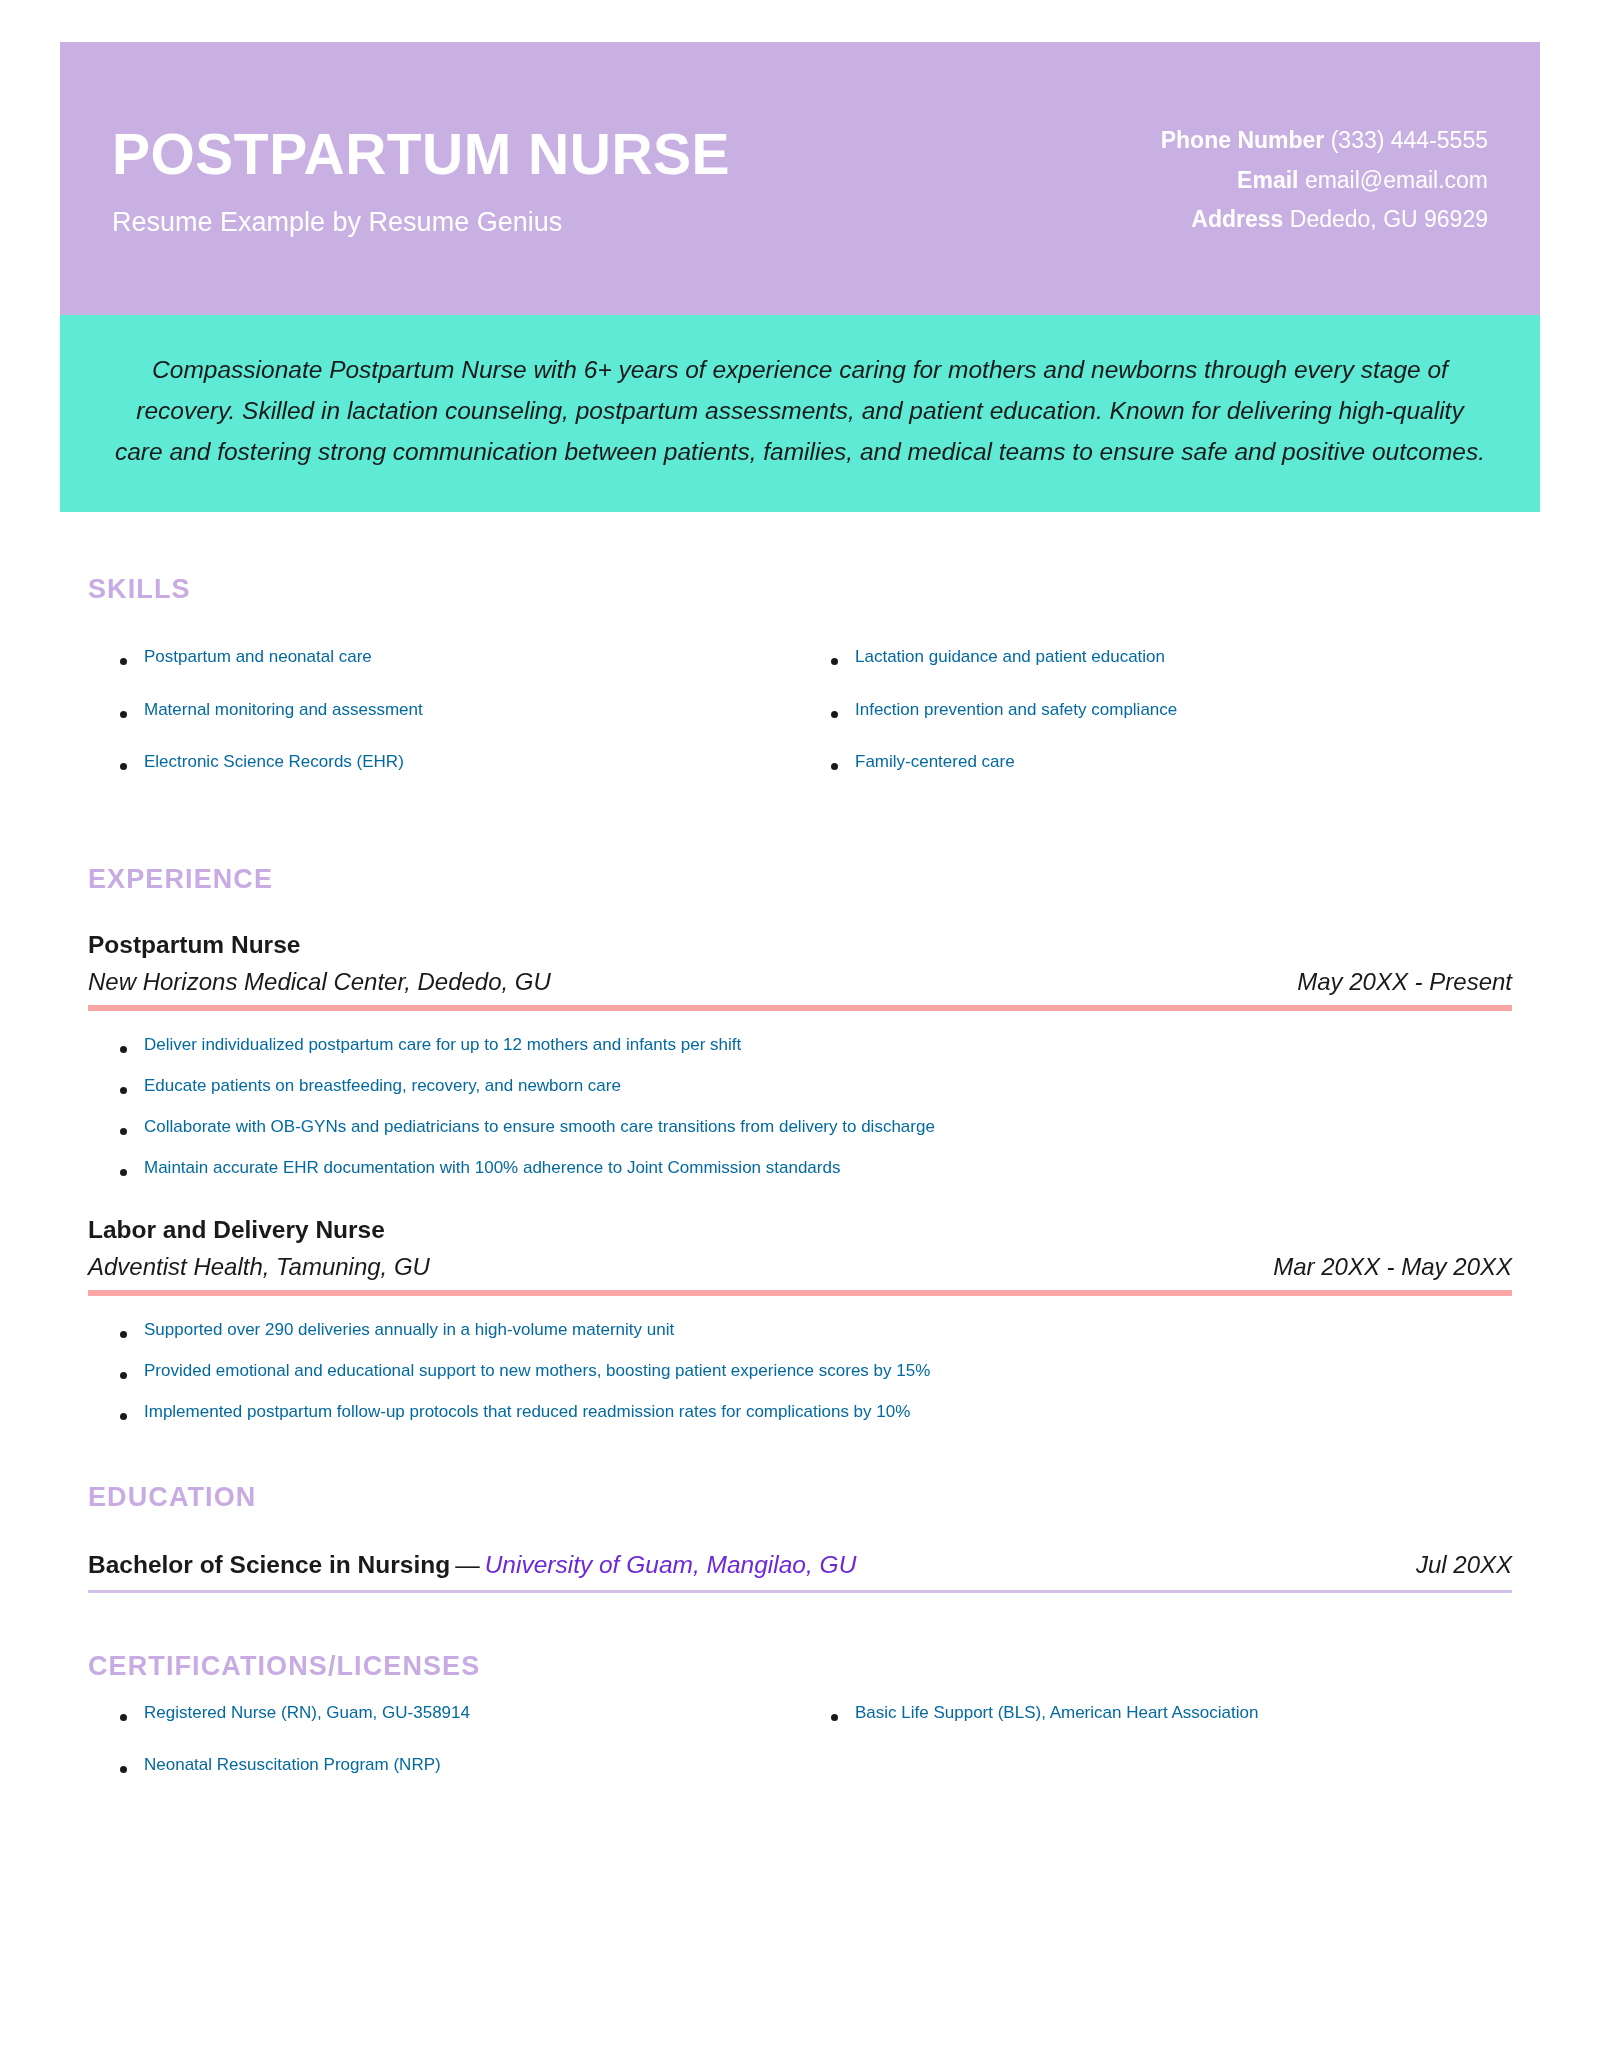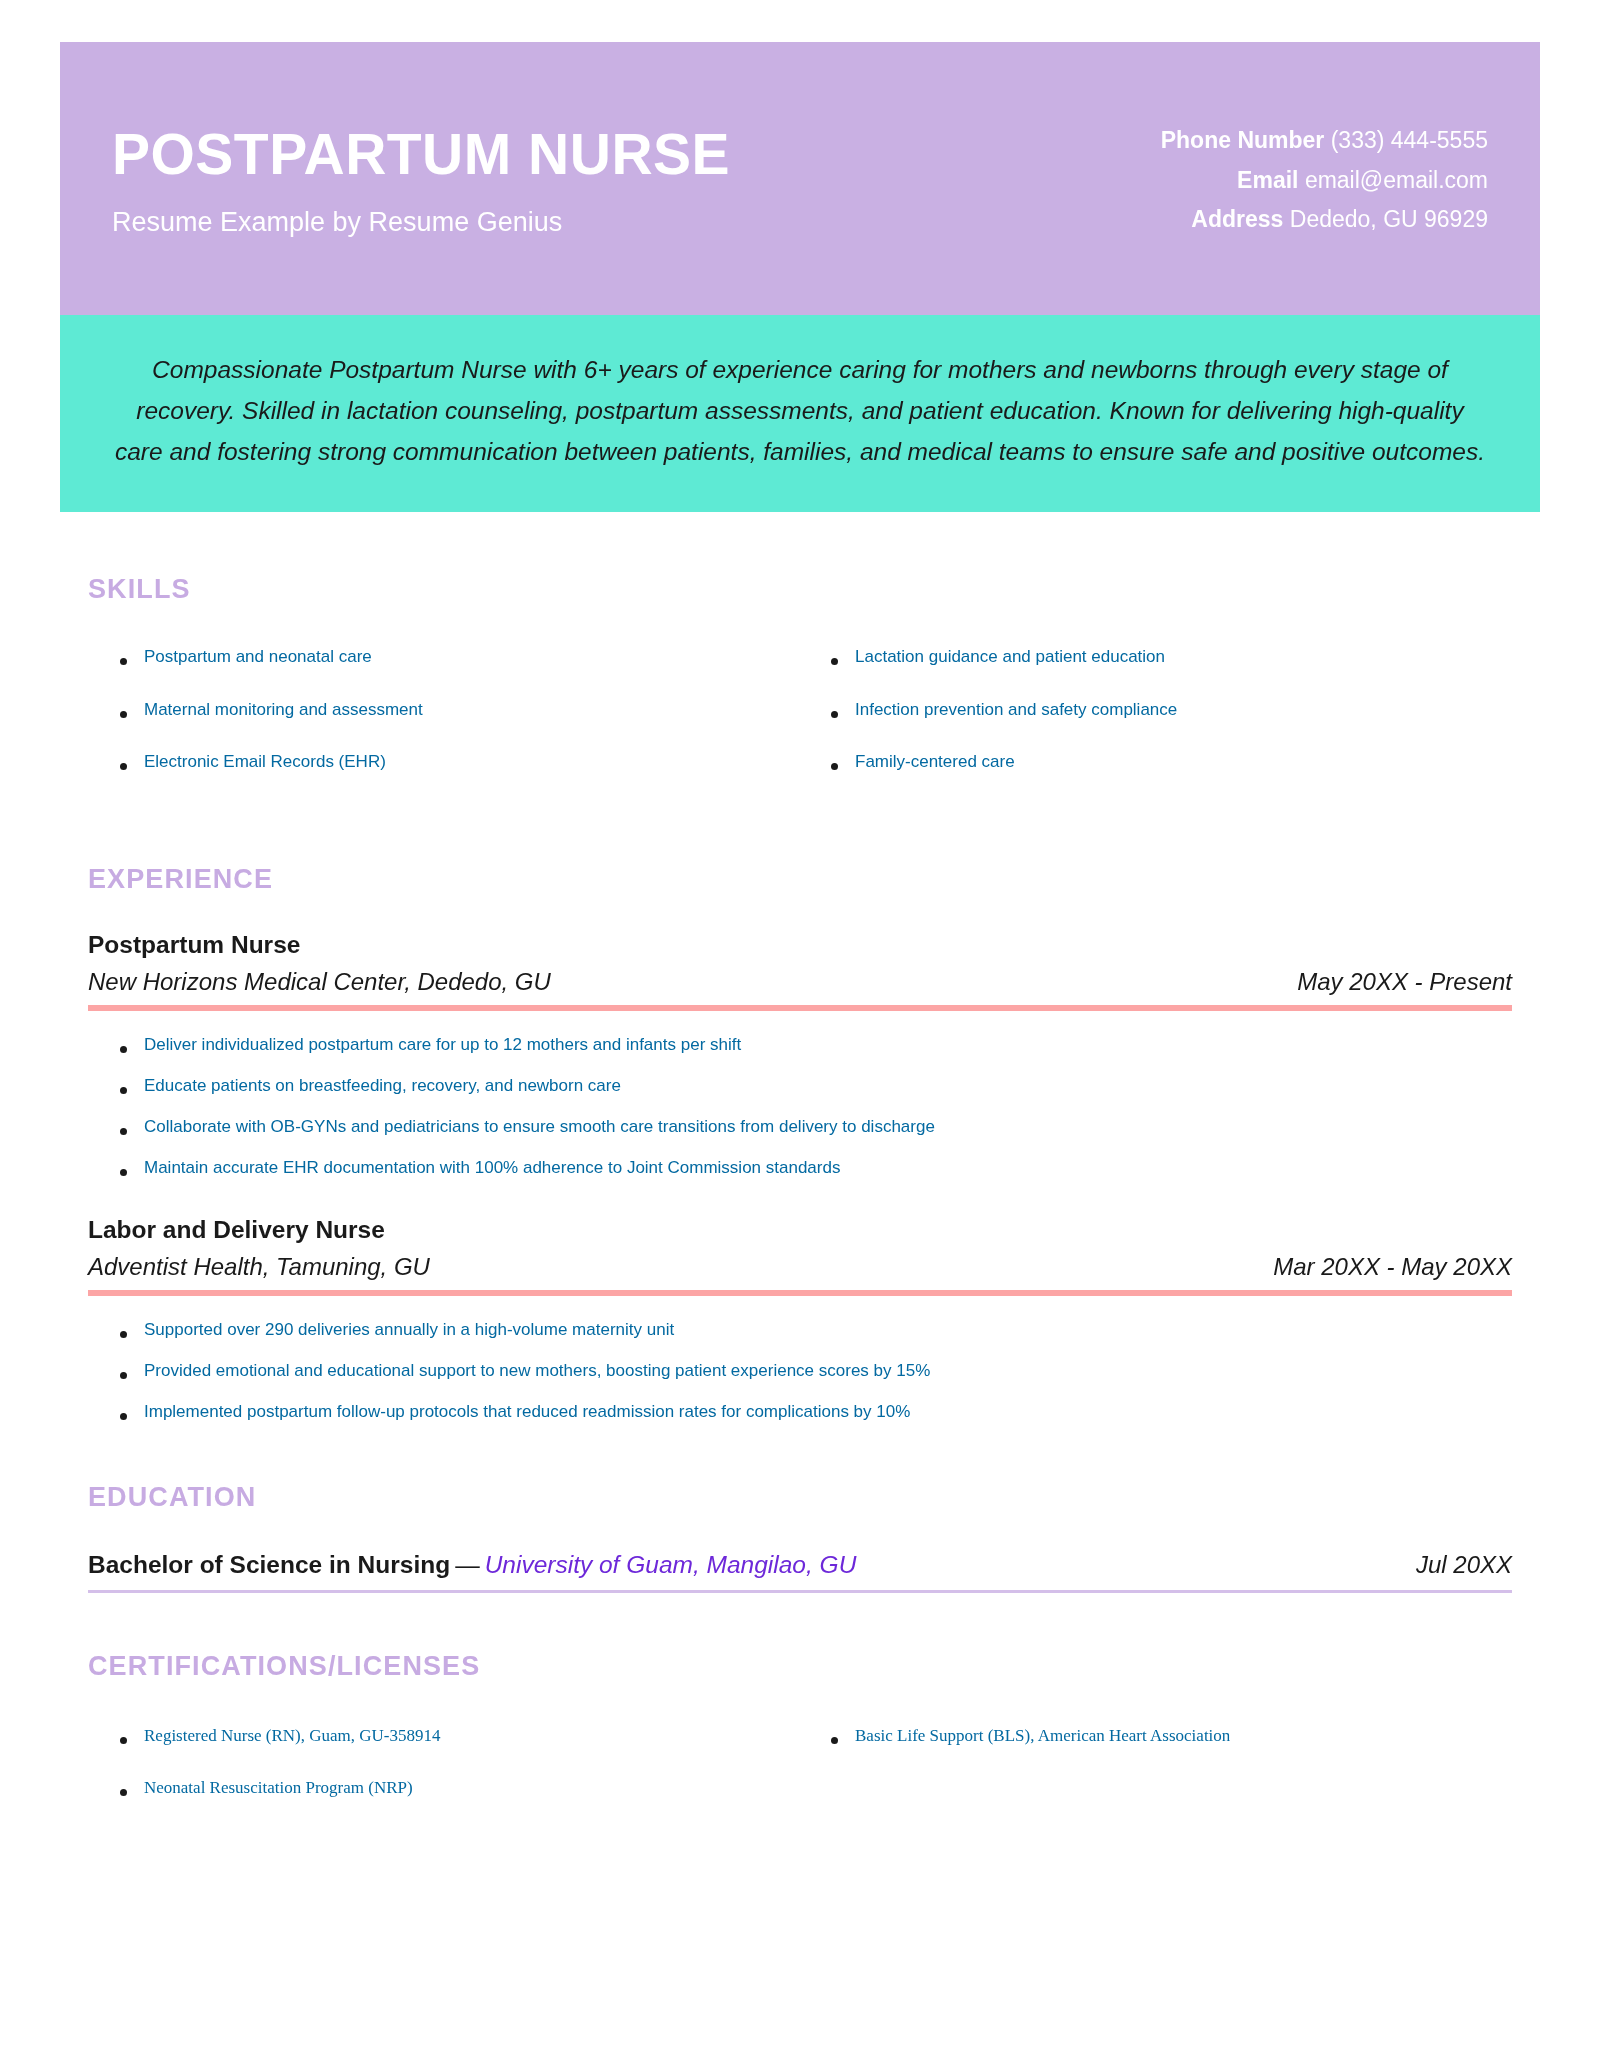--- a/index.html
+++ b/index.html
@@ -96,21 +96,21 @@
   
   .bullet-grid {
     display: grid;
     grid-template-columns: 1fr 1fr;
     column-gap: 14px;
     row-gap: 0px;
     margin-top: 40px;
     padding-left: 16px;
   }
 
-  .bullet-grid.certs { margin-top: 42px; font-family: Liberation Serif, serif; }
+  .bullet-grid.certs { margin-top: 19px; }
 
   .grid-col { display: flex; flex-direction: column; }
 
   .bullet-item {
     position: relative;
     padding-left: 40px;
     font-size: 17px;
     line-height: 1.42;
     margin-bottom: 28px;
     color: #0369a1;
@@ -202,21 +202,21 @@
   <div class="summary">
     <div class="summary-text">Compassionate Postpartum Nurse with 6+ years of experience caring for mothers and newborns through every stage of recovery. Skilled in lactation counseling, postpartum assessments, and patient education. Known for delivering high-quality care and fostering strong communication between patients, families, and medical teams to ensure safe and positive outcomes.</div>
   </div>
 
   <div class="section" id="skills-section">
     <div class="section-heading">SKILLS</div>
     <div class="bullet-grid">
       <div class="grid-col">
         <div class="bullet-item">Postpartum and neonatal care</div>
         <div class="bullet-item">Maternal monitoring and assessment</div>
-        <div class="bullet-item">Electronic Email Records (EHR)</div>
+        <div class="bullet-item">Electronic Science Records (EHR)</div>
       </div>
       <div class="grid-col">
         <div class="bullet-item">Lactation guidance and patient education</div>
         <div class="bullet-item">Infection prevention and safety compliance</div>
         <div class="bullet-item">Family-centered care</div>
       </div>
     </div>
   </div>
 
   <div class="section" id="experience-section">

